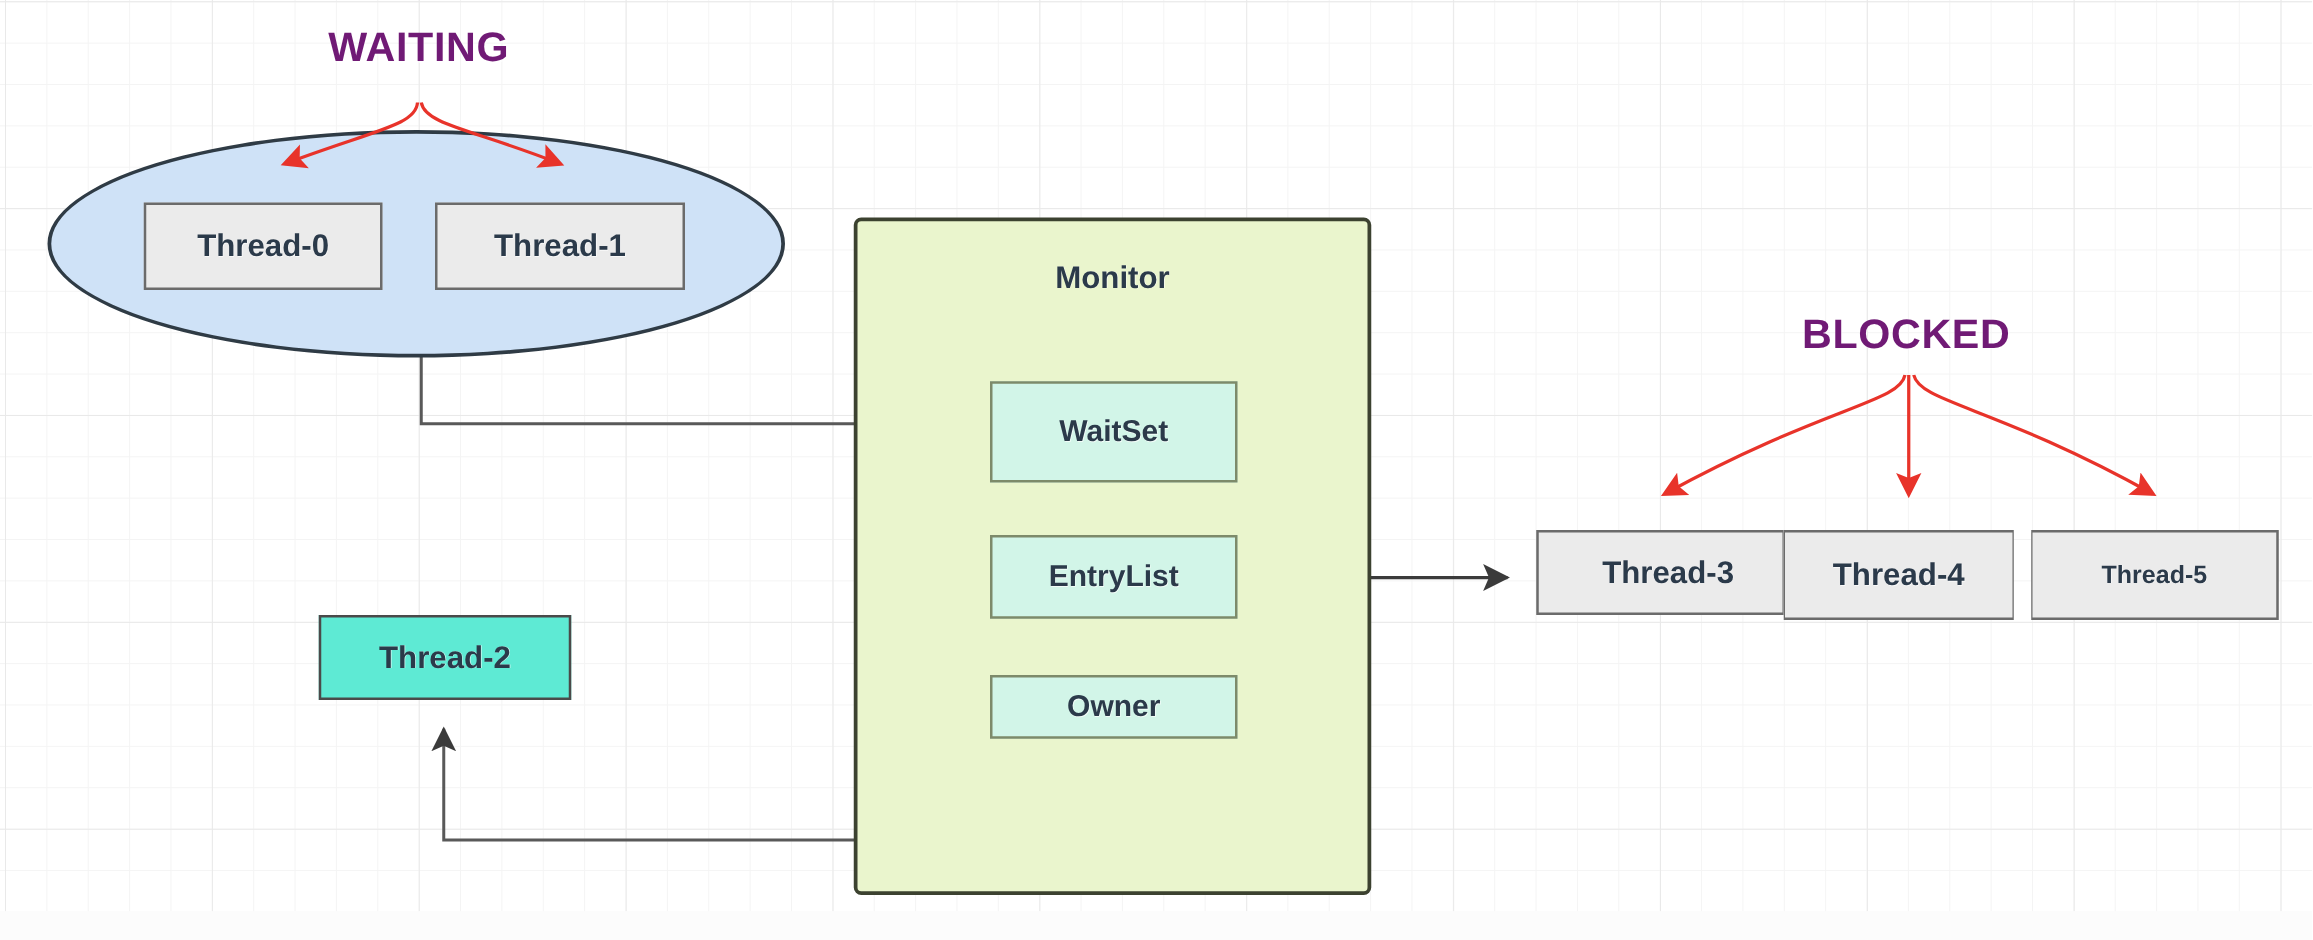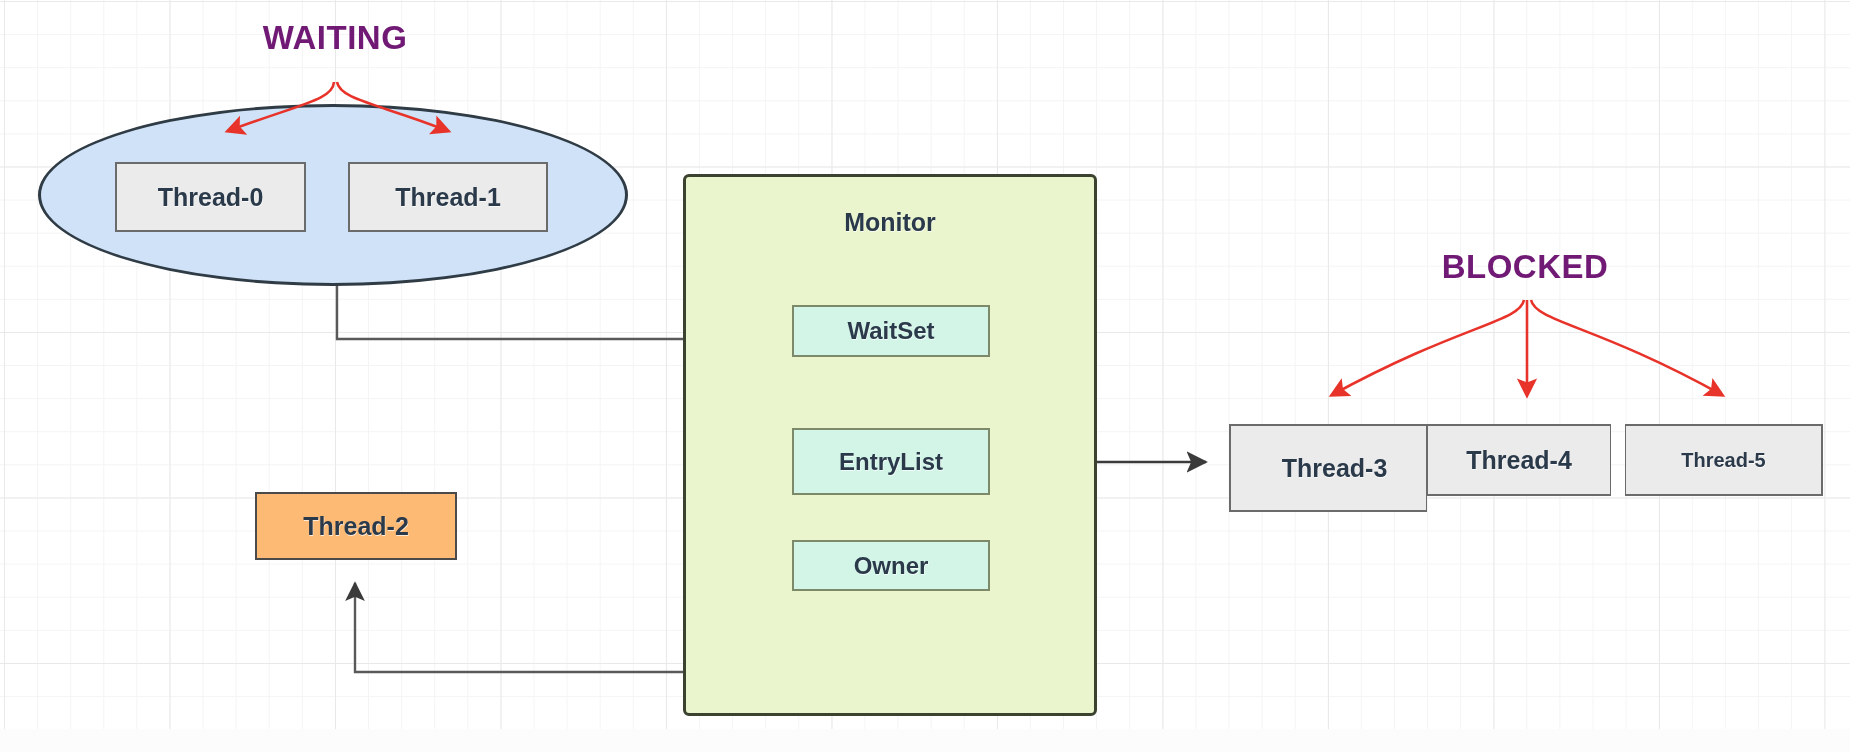--- a/index.html
+++ b/index.html
@@ -41,21 +41,21 @@
     position:absolute;
     left:38px;top:104px;width:590px;height:182px;
     background:#cfe2f7;border:3px solid #2f3b45;border-radius:50%;
     box-sizing:border-box;
   }
 
   .thread-grey{
     background:#ebebeb;border:2px solid #6b6b6b;
   }
   .thread-blue{
-    background:#fdba74;border:2px solid #4a4a4a;
+    background:#5eead4;border:2px solid #4a4a4a;
   }
 
   .monitor{
     position:absolute;left:683px;top:174px;width:414px;height:542px;
     background:#eaf5cd;border:3px solid #3c4230;border-radius:6px;box-sizing:border-box;
   }
   .monitor-title{
     position:absolute;left:683px;top:205px;width:414px;height:34px;
     display:flex;align-items:center;justify-content:center;
   }
@@ -114,37 +114,37 @@
 
   <div class="node thread-grey" style="left:348px;top:162px;width:200px;height:70px;">
     <span style="font-size:25px;">Thread-1</span>
   </div>
 
   <div class="monitor"></div>
   <div class="monitor-title">
     <span>Monitor</span>
   </div>
 
-  <div class="node slot" style="left:792px;top:305px;width:198px;height:52px;">
+  <div class="node slot" style="left:792px;top:305px;width:198px;height:81px;">
     <span>WaitSet</span>
   </div>
 
   <div class="node slot" style="left:792px;top:428px;width:198px;height:67px;">
     <span>EntryList</span>
   </div>
 
   <div class="node slot" style="left:792px;top:540px;width:198px;height:51px;">
     <span>Owner</span>
   </div>
 
   <div class="node thread-blue" style="left:255px;top:492px;width:202px;height:68px;">
     <span style="font-size:25px;">Thread-2</span>
   </div>
 
-  <div class="node thread-grey" style="left:1229px;top:424px;width:198px;height:88px;border-right-width:1px;padding-left:12px;">
+  <div class="node thread-grey" style="left:1229px;top:424px;width:198px;height:68px;border-right-width:1px;padding-left:12px;">
     <span style="font-size:25px;">Thread-3</span>
   </div>
   <div class="node thread-grey" style="left:1427px;top:424px;width:184px;height:72px;border-left-width:1px;border-right-width:1px;">
     <span style="font-size:25px;">Thread-4</span>
   </div>
   <div class="node thread-grey" style="left:1625px;top:424px;width:198px;height:72px;border-left-width:1px;">
     <span style="font-size:20px;">Thread-5</span>
   </div>
 
   <div class="state-label" style="left:210px;top:14px;width:250px;height:48px;">

